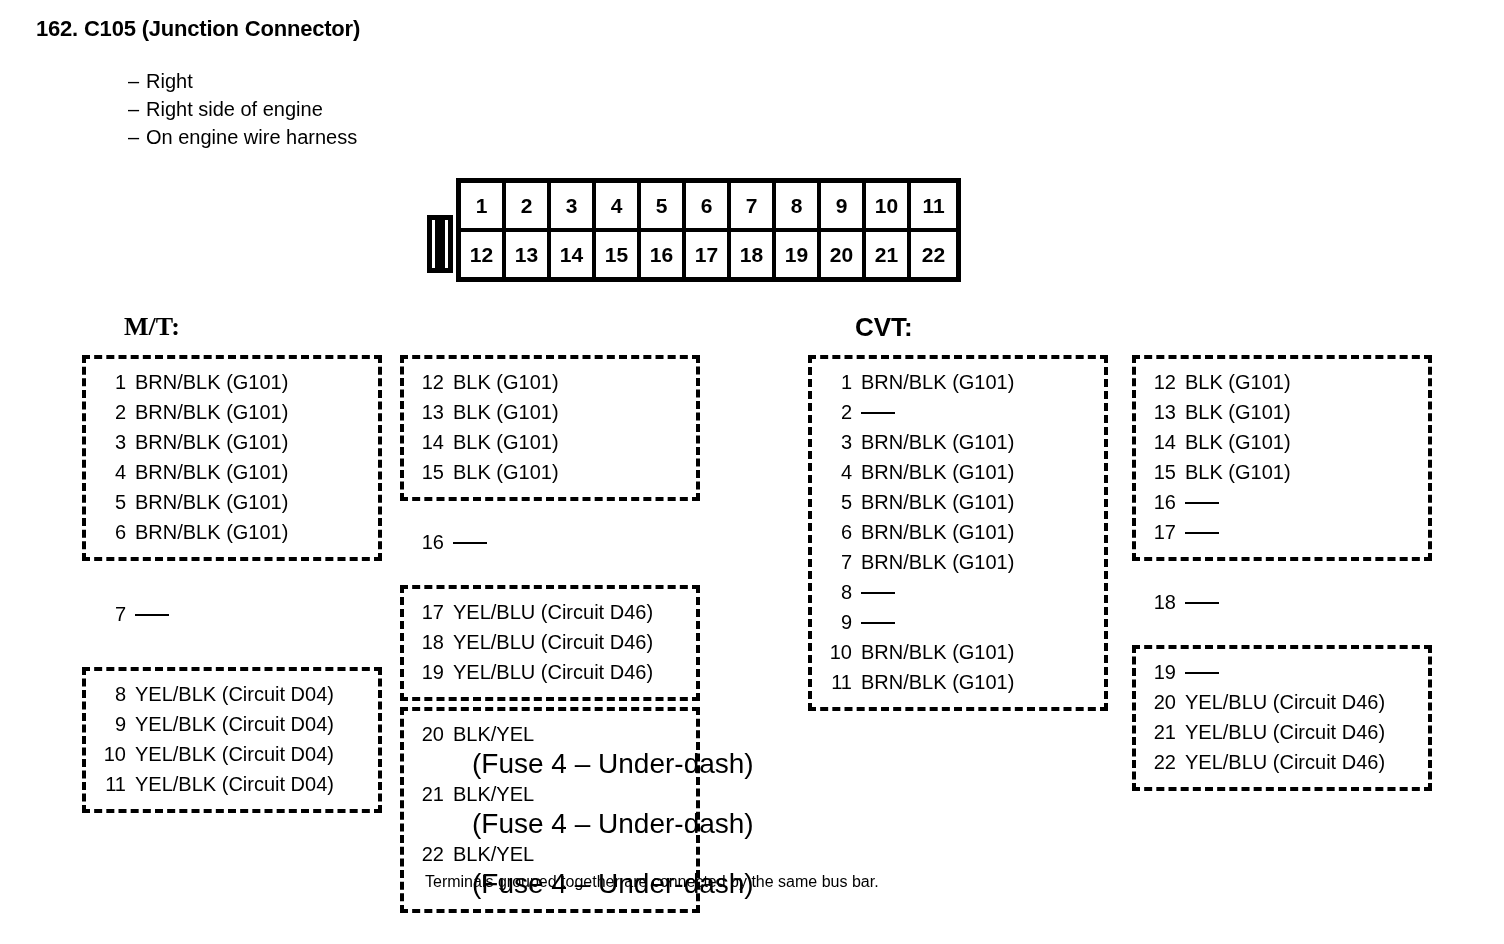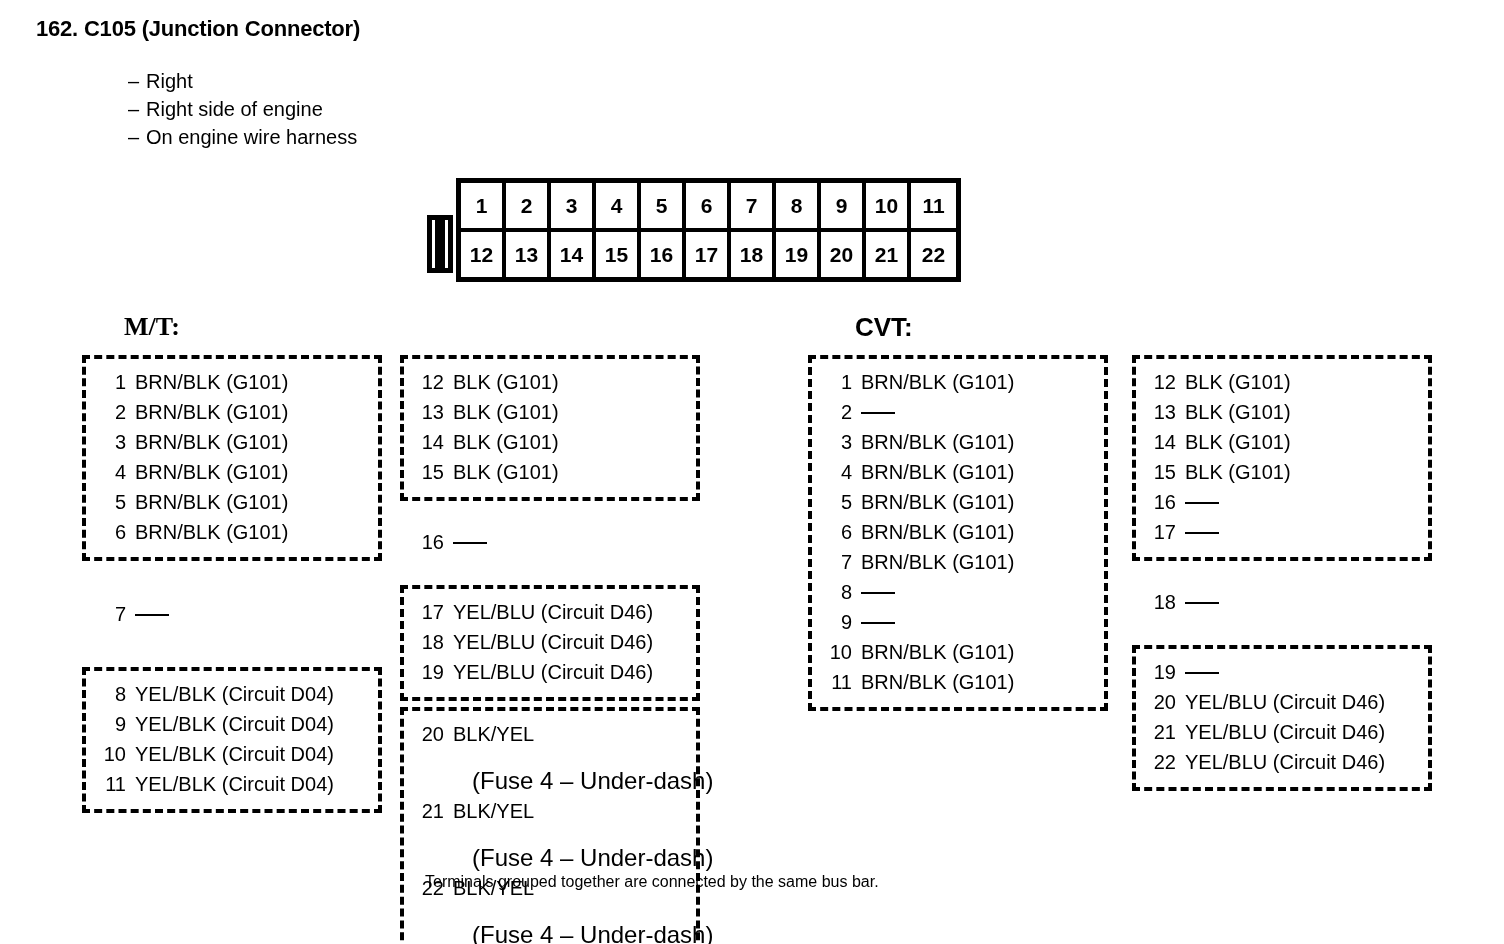--- a/index.html
+++ b/index.html
@@ -66,23 +66,22 @@
   .pin-row{
     display:flex;align-items:baseline;
     font-size:20px;line-height:30px;white-space:nowrap;
   }
   .pin-num{
     width:30px;flex:none;text-align:right;
     margin-right:9px;
   }
   .pin-desc{flex:none;}
   .pin-sub{
-    font-size:24px;line-height:30px;white-space:nowrap;
+    font-size:28px;line-height:30px;white-space:nowrap;
     padding-left:58px;
-    margin-top:17px;
   }
   .emdash{
     display:inline-block;width:34px;height:2px;
     background:#000;vertical-align:0.26em;
   }
 
   
   #footer-note{
     left:425px;top:873px;
     font-size:16px;white-space:nowrap;

